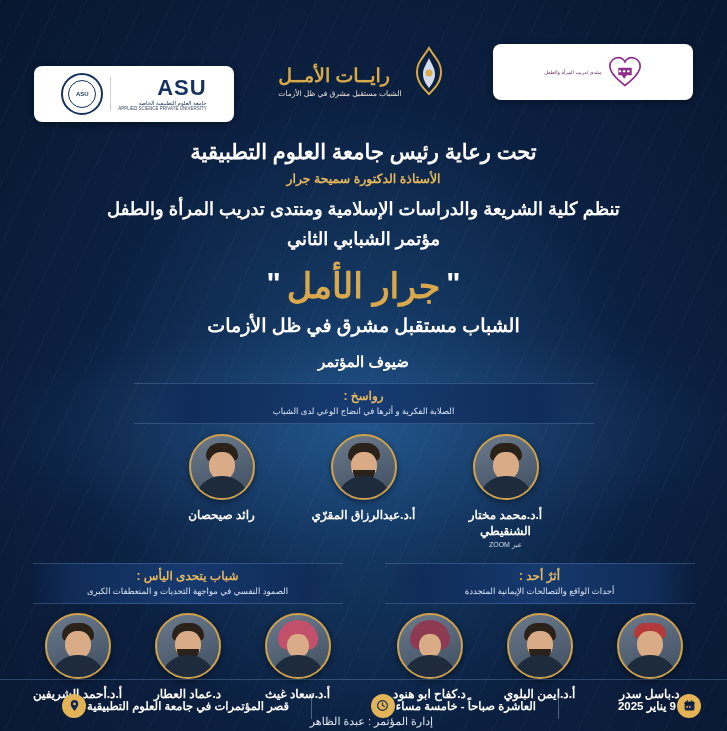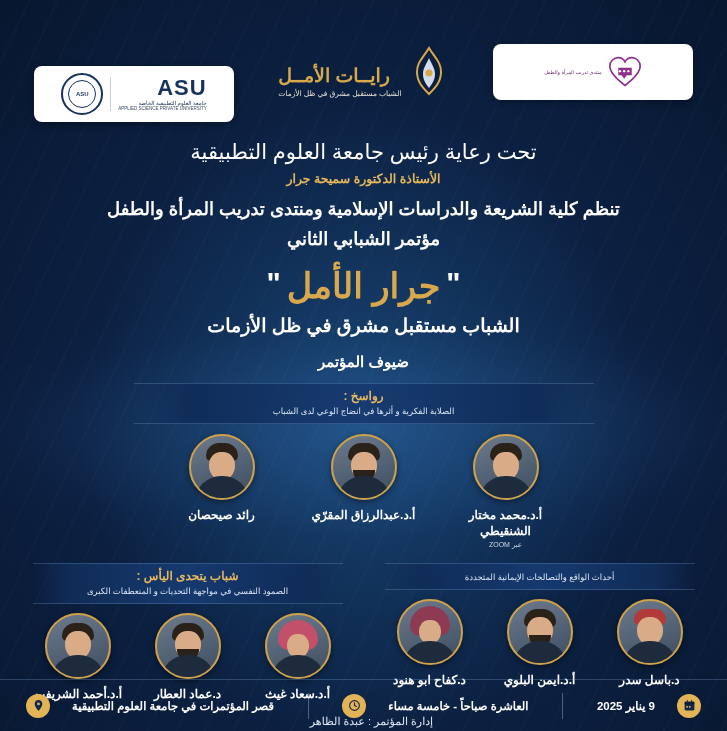--- a/index.html
+++ b/index.html
@@ -59,21 +59,21 @@
   .asu-en{font-size:4.5px;color:#3b4a63;margin-top:1px;}
   .rayat-logo{display:flex;flex-direction:column;align-items:center;gap:2px;}
   .rayat-row{display:flex;align-items:center;gap:7px;}
   .rayat-mark{width:40px;height:52px;}
   .rayat-words{display:flex;flex-direction:column;align-items:flex-end;margin-top:20px;}
   .rayat-main{font-size:19px;font-weight:bold;color:#d8a94a;line-height:1.05;}
   .rayat-sub{font-size:7.5px;color:#e8e3d8;margin-top:3px;}
 
   
   .head{position:relative;z-index:3;text-align:center;margin-top:18px;}
-  .h-patron{font-size:21px;font-weight:normal;color:#ffffff;letter-spacing:0px;}
+  .h-patron{font-size:21px;font-weight:bold;color:#ffffff;letter-spacing:0px;}
   .h-name{font-size:12.5px;font-weight:bold;color:#e6b85c;margin-top:7px;}
   .h-org{font-size:18px;font-weight:bold;color:#ffffff;margin-top:12px;}
   .h-conf{font-size:18px;font-weight:bold;color:#ffffff;margin-top:8px;}
 
   .title-wrap{position:relative;z-index:3;text-align:center;margin-top:16px;}
   .t-main{font-size:35px;font-weight:bold;color:#d9a84c;letter-spacing:1px;display:inline-block;position:relative;}
   .t-main .q{color:#ffffff;font-size:30px;vertical-align:top;padding:0 6px;}
   .t-sub{font-size:19px;font-weight:bold;color:#ffffff;margin-top:8px;}
 
   .guests-title{position:relative;z-index:3;text-align:center;margin-top:16px;font-size:15px;font-weight:bold;color:#ffffff;}
@@ -127,21 +127,21 @@
 
   
   .footer{
     position:absolute;left:0;bottom:0;z-index:4;
     width:100%;height:52px;
     background:linear-gradient(90deg,#0c2450 0%,#143border 0%,#12305f 45%,#0d2650 100%);
     display:flex;align-items:center;justify-content:space-between;
     border-top:1px solid rgba(150,190,240,0.25);
     padding:0 26px;box-sizing:border-box;
   }
-  .f-item{display:flex;align-items:center;gap:22px;color:#ffffff;font-size:11.5px;font-weight:bold;}
+  .f-item{display:flex;align-items:center;gap:1px;color:#ffffff;font-size:11.5px;font-weight:bold;margin-left:36px;}
   .f-sep{width:1px;height:26px;background:rgba(200,220,250,0.35);}
   .f-ico{width:24px;height:24px;border-radius:50%;background:#e2b457;display:flex;align-items:center;justify-content:center;color:#10264c;font-size:12px;}
   .f-date{font-size:11.5px;font-weight:bold;}
 </style>
 </head>
 <body>
 
 <div class="poster">
 
   <div class="logos">
@@ -237,20 +237,21 @@
         </div>
       <div class="pname">رائد صيحصان</div>
       <div class="pnote"></div>
     </div>
   </div>
 
   <div class="two-col">
 
     <div class="col">
       <div class="band">
+        <div class="band-title">أثرٌ أحد :</div>
         <div class="band-desc">أحداث الواقع والتصالحات الإيمانية المتجددة</div>
       </div>
       <div class="row">
         <div class="person">
           <div class="ph turban">
               <div class="hair"></div>
               <div class="face"></div>
               <div class="body"></div>
             </div>
           <div class="pname">د.باسل سدر</div>

